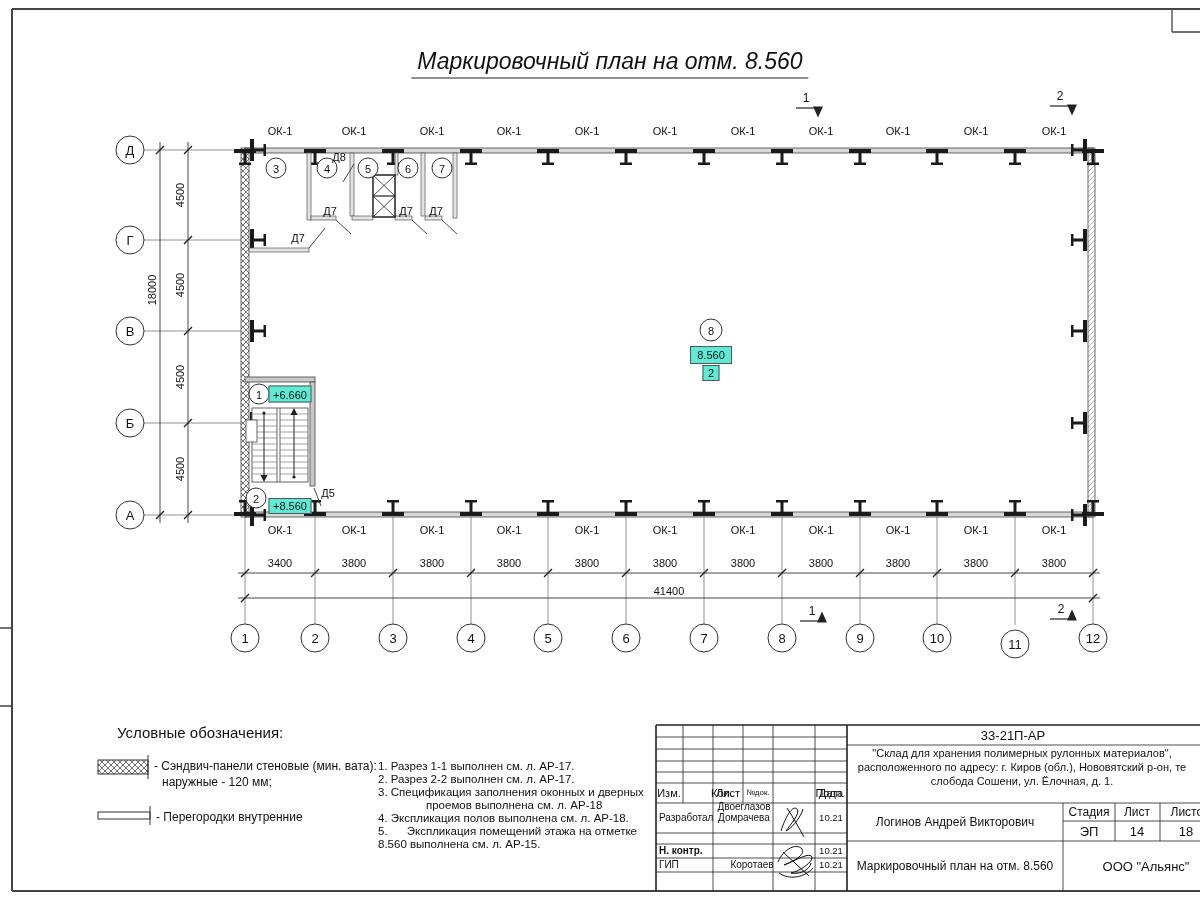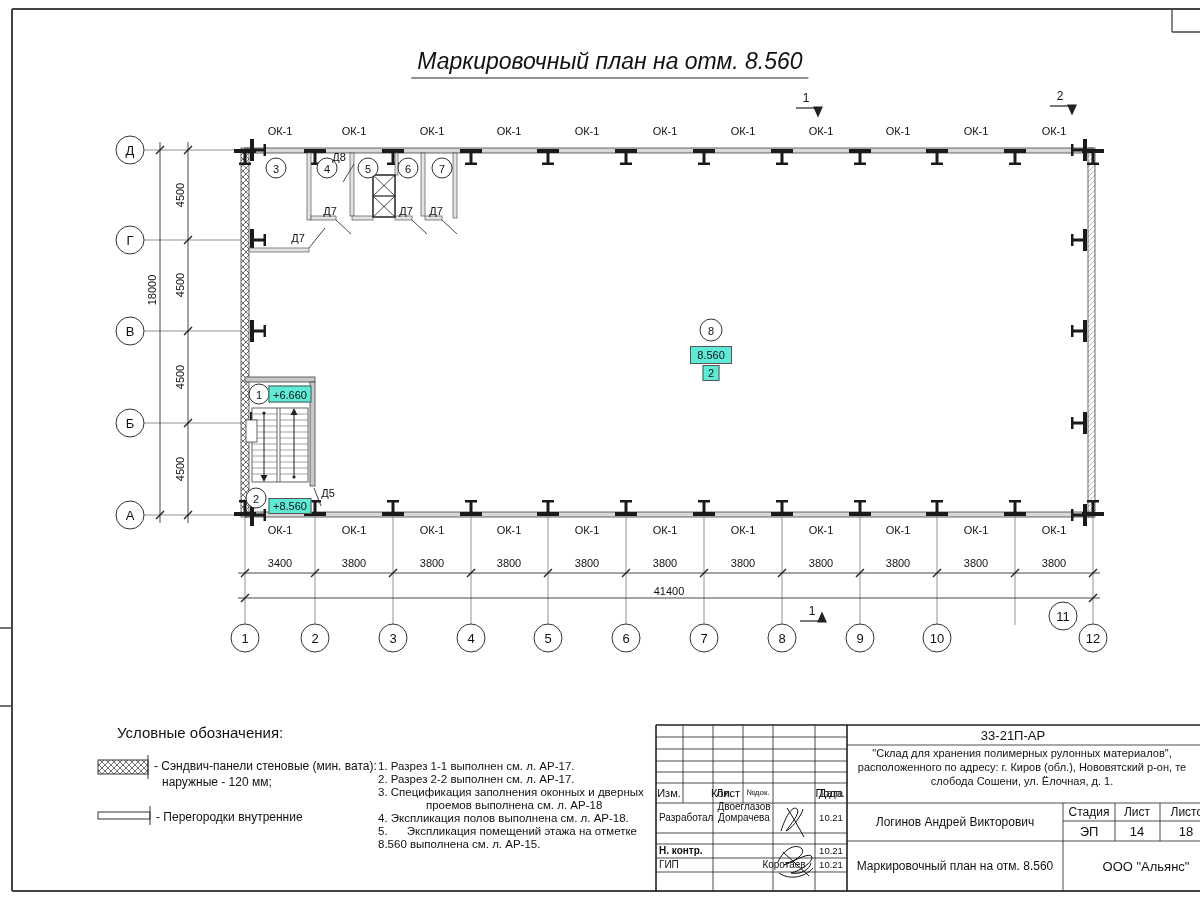--- a/index.html
+++ b/index.html
@@ -242,21 +242,21 @@
     </div>
 <div class="bub f13" style="left:782px;top:638px;width:27px;height:27px;">
       <span>8</span>
     </div>
 <div class="bub f13" style="left:860px;top:638px;width:27px;height:27px;">
       <span>9</span>
     </div>
 <div class="bub f13" style="left:937px;top:638px;width:27px;height:27px;">
       <span>10</span>
     </div>
-<div class="bub f13" style="left:1015px;top:616px;width:27px;height:27px;margin-left:48px;">
+<div class="bub f13" style="left:1015px;top:644px;width:27px;height:27px;">
       <span>11</span>
     </div>
 <div class="bub f13" style="left:1093px;top:638px;width:27px;height:27px;">
       <span>12</span>
     </div>
 
 <div class="tv f11" style="left:180px;top:195px;">4500</div>
 <div class="tv f11" style="left:180px;top:285px;">4500</div>
 <div class="tv f11" style="left:180px;top:377px;">4500</div>
 <div class="tv f11" style="left:180px;top:469px;">4500</div>
@@ -344,21 +344,21 @@
 <div class="t f11" style="left:830px;top:793px;">Подп.</div>
 <div class="t f11" style="left:831px;top:793px;">Дата</div>
 
 <div class="tl f10" style="left:659px;top:818px;">Разработал</div>
 <div class="t f10" style="left:744px;top:818px;">Домрачева</div>
 <div class="t" style="left:831px;top:818px;font-size:9.5px;">10.21</div>
 <div class="tl f10" style="left:659px;top:851px;font-weight:bold;">Н. контр.</div>
 <div class="t f10" style="left:744px;top:807px;">Двоеглазов</div>
 <div class="t" style="left:831px;top:851px;font-size:9.5px;">10.21</div>
 <div class="tl f10" style="left:659px;top:865px;">ГИП</div>
-<div class="t f10" style="left:784px;top:865px;">Коротаев</div>
+<div class="t f10" style="left:752px;top:865px;">Коротаев</div>
 <div class="t" style="left:831px;top:865px;font-size:9.5px;">10.21</div>
 
 <div class="t f12" style="left:955px;top:822px;">Логинов Андрей Викторович</div>
 <div class="t f12" style="left:1089px;top:812px;">Стадия</div>
 <div class="t f12" style="left:1137px;top:812px;">Лист</div>
 <div class="t f12" style="left:1190px;top:812px;">Листов</div>
 <div class="t f13" style="left:1089px;top:831px;">ЭП</div>
 <div class="t f13" style="left:1137px;top:831px;">14</div>
 <div class="t f13" style="left:1186px;top:831px;">18</div>
 <div class="t f12" style="left:955px;top:866px;">Маркировочный план на отм. 8.560</div>

